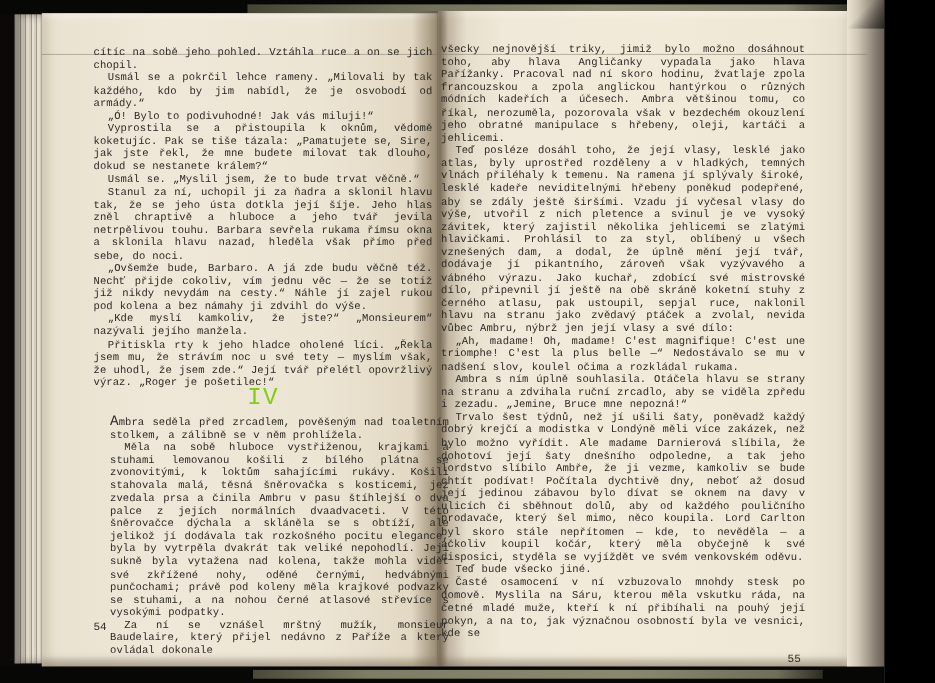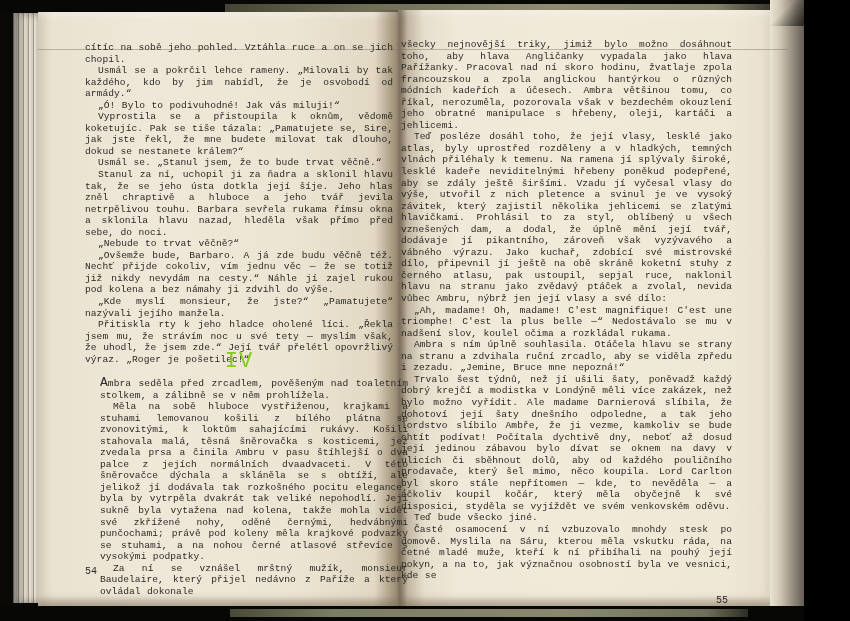--- a/index.html
+++ b/index.html
@@ -65,25 +65,24 @@
   <div class="page-bottom-shade"></div>
   <div class="band-bottom"></div>
   <div class="band-bottom-olive"></div>
   <div class="scratch-line"></div>
 
   <div class="textcol" id="left-block-1">
       <p>cítíc na sobě jeho pohled. Vztáhla ruce a on se jich chopil.</p>
       <p class="indent">Usmál se a pokrčil lehce rameny. „Milovali by tak každého, kdo by jim nabídl, že je osvobodí od armády.“</p>
       <p class="indent">„Ó! Bylo to podivuhodné! Jak vás miluji!“</p>
       <p class="indent">Vyprostila se a přistoupila k oknům, vědomě koketujíc. Pak se tiše tázala: „Pamatujete se, Sire, jak jste řekl, že mne budete milovat tak dlouho, dokud se nestanete králem?“</p>
-      <p class="indent">Usmál se. „Stanul jsem, že to bude trvat věčně.“</p>
+      <p class="indent">Usmál se. „Myslil jsem, že to bude trvat věčně.“</p>
       <p class="indent">Stanul za ní, uchopil ji za ňadra a sklonil hlavu tak, že se jeho ústa dotkla její šíje. Jeho hlas zněl chraptivě a hluboce a jeho tvář jevila netrpělivou touhu. Barbara sevřela rukama římsu okna a sklonila hlavu nazad, hleděla však přímo před sebe, do noci.</p>
-      <p class="indent">„Nebude to trvat věčně?“</p>
       <p class="indent">„Ovšemže bude, Barbaro. A já zde budu věčně též. Nechť přijde cokoliv, vím jednu věc — že se totiž již nikdy nevydám na cesty.“ Náhle jí zajel rukou pod kolena a bez námahy ji zdvihl do výše.</p>
-      <p class="indent">„Kde myslí monsieur, že jste?“ „Pamatujete“ nazývali jejího manžela.</p>
+      <p class="indent">„Kde myslí kamkoliv, že jste?“ „Monsieurem“ nazývali jejího manžela.</p>
       <p class="indent">Přitiskla rty k jeho hladce oholené líci. „Řekla jsem mu, že strávím noc u své tety — myslím však, že uhodl, že jsem zde.“ Její tvář přelétl opovržlivý výraz. „Roger je pošetilec!“</p>
     </div>
 
   <div class="chapter-heading">IV</div>
 
   <div class="textcol" id="left-block-2">
       <p>Ambra seděla před zrcadlem, pověšeným nad toaletním stolkem, a zálibně se v něm prohlížela.</p>
       <p class="indent">Měla na sobě hluboce vystřiženou, krajkami a stuhami lemovanou košili z bílého plátna se zvonovitými, k loktům sahajícími rukávy. Košili stahovala malá, těsná šněrovačka s kosticemi, jež zvedala prsa a činila Ambru v pasu štíhlejší o dva palce z jejích normálních dvaadvaceti. V této šněrovačce dýchala a skláněla se s obtíží, ale jelikož jí dodávala tak rozkošného pocitu elegance, byla by vytrpěla dvakrát tak veliké nepohodlí. Její sukně byla vytažena nad kolena, takže mohla vidět své zkřížené nohy, oděné černými, hedvábnými punčochami; právě pod koleny měla krajkové podvazky se stuhami, a na nohou černé atlasové střevíce s vysokými podpatky.</p>
       <p class="indent">Za ní se vznášel mrštný mužík, monsieur Baudelaire, který přijel nedávno z Paříže a který ovládal dokonale</p>
     </div>

